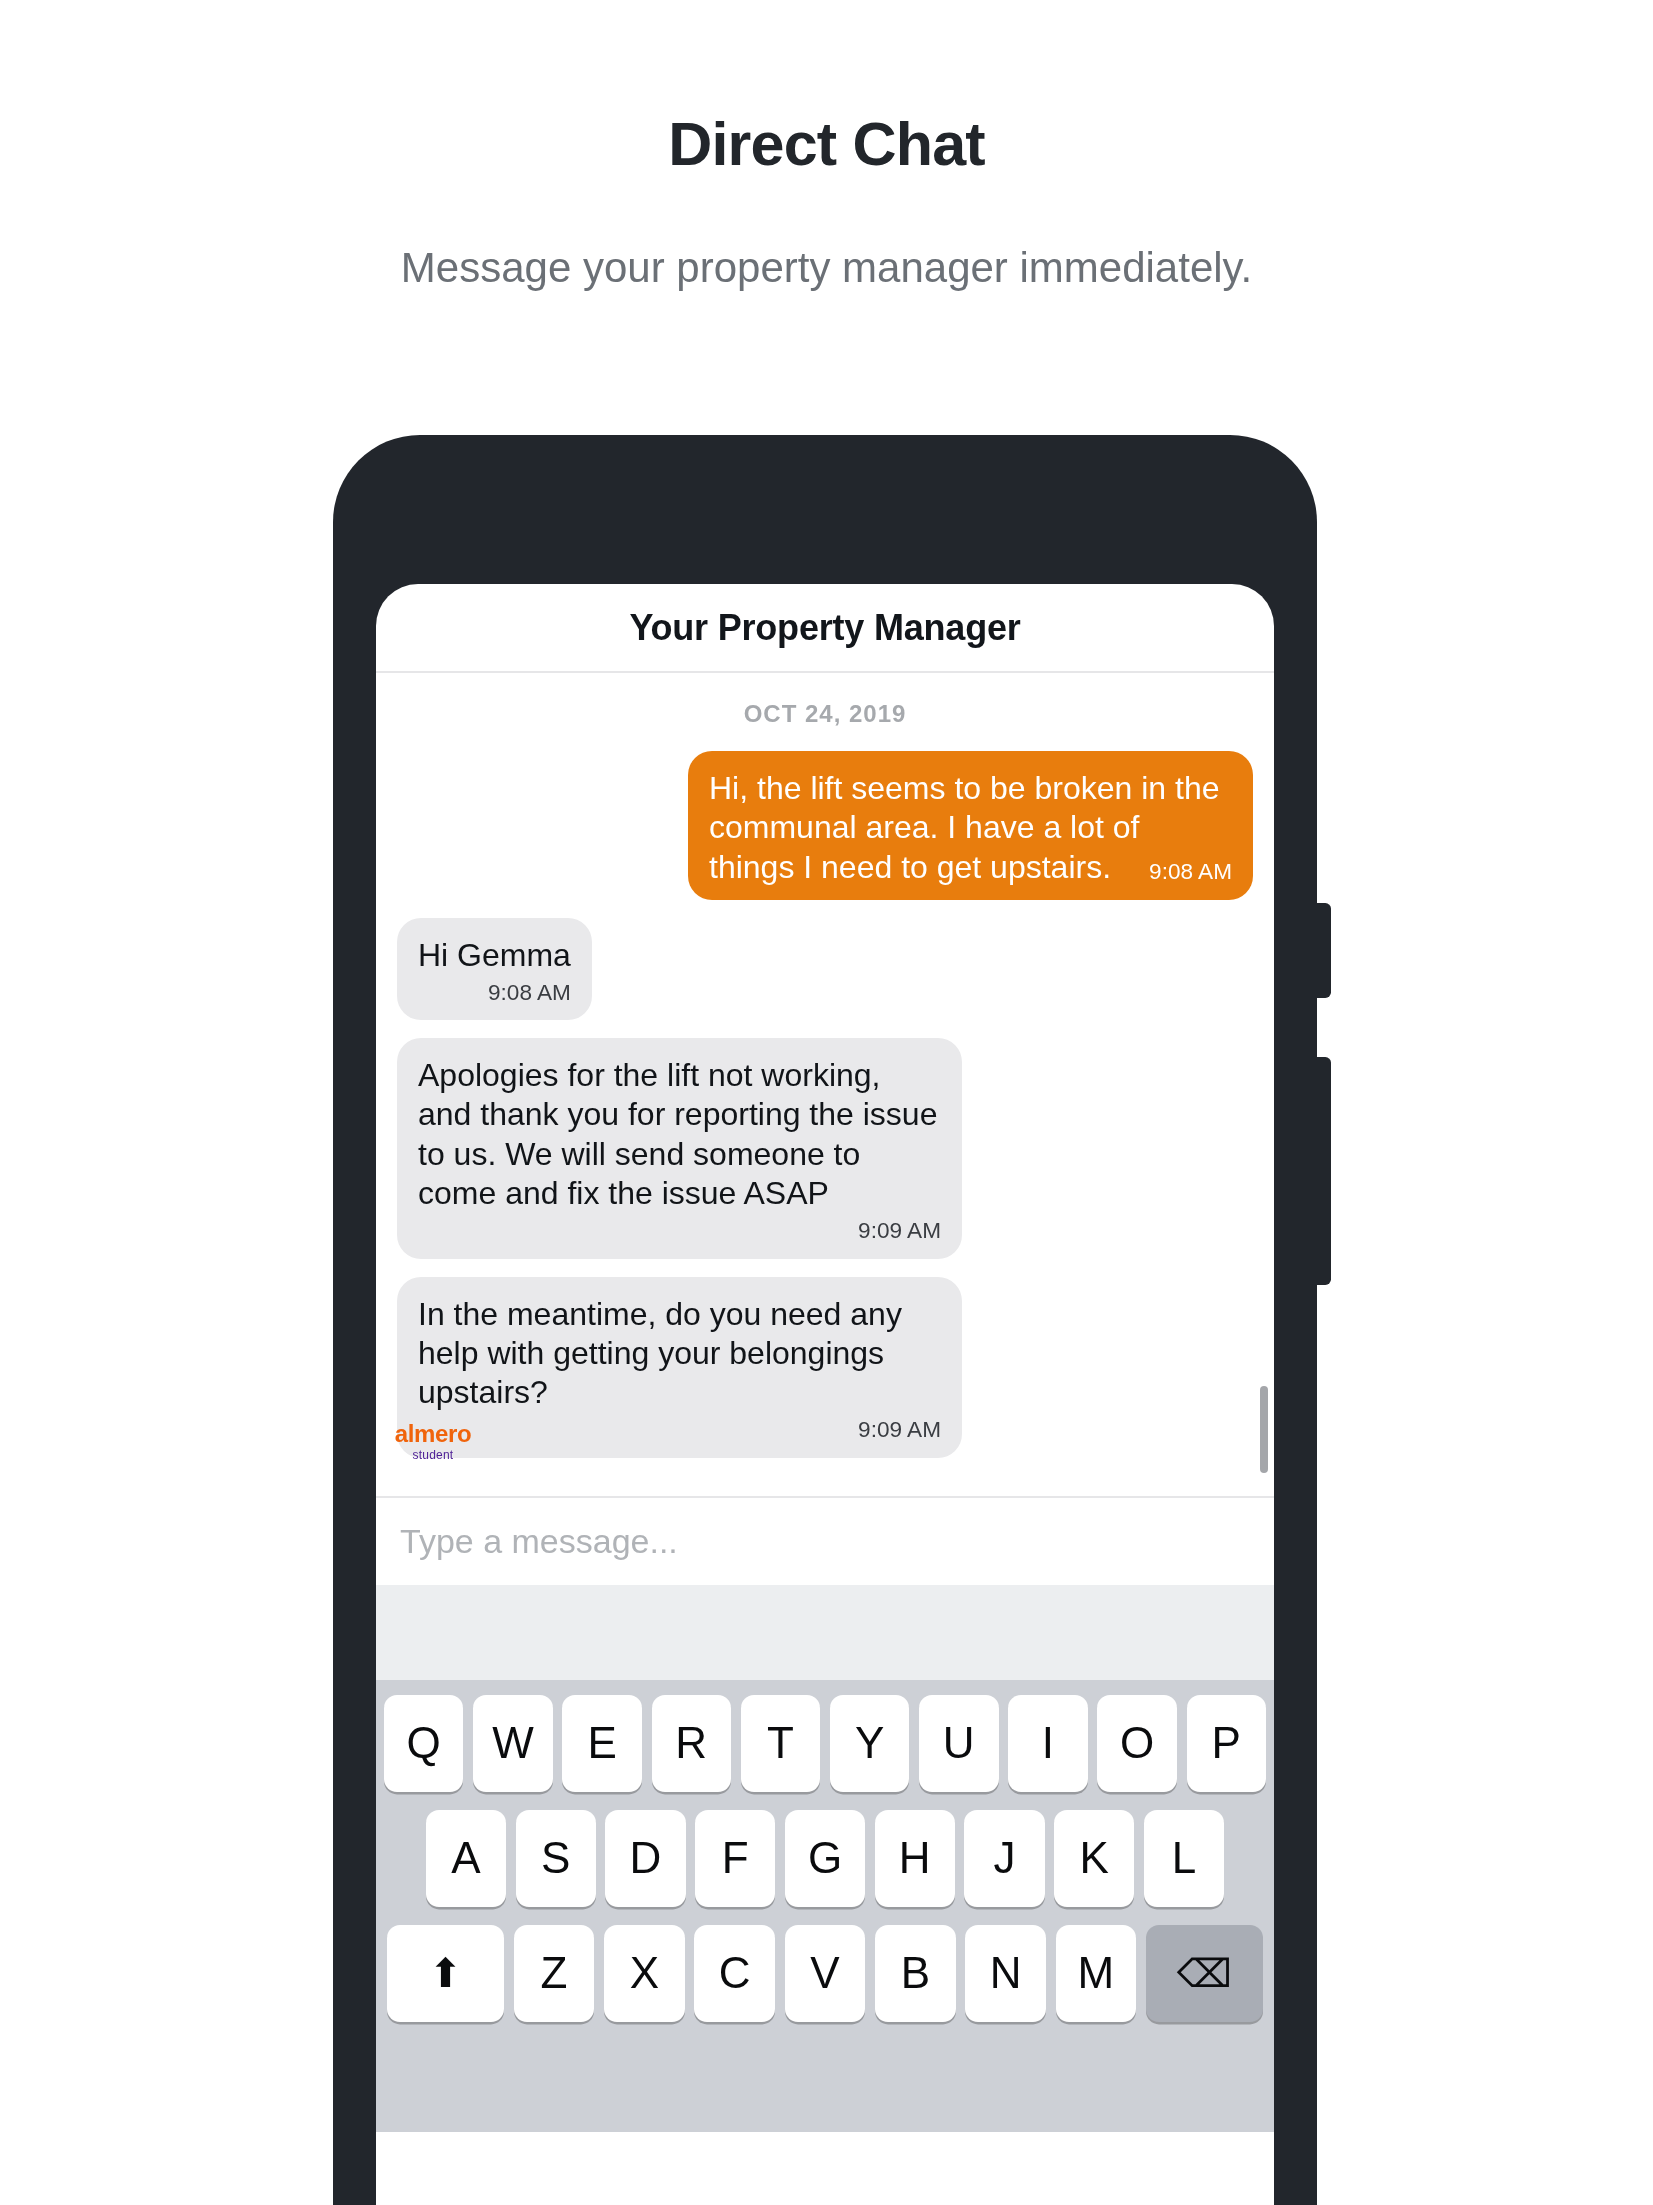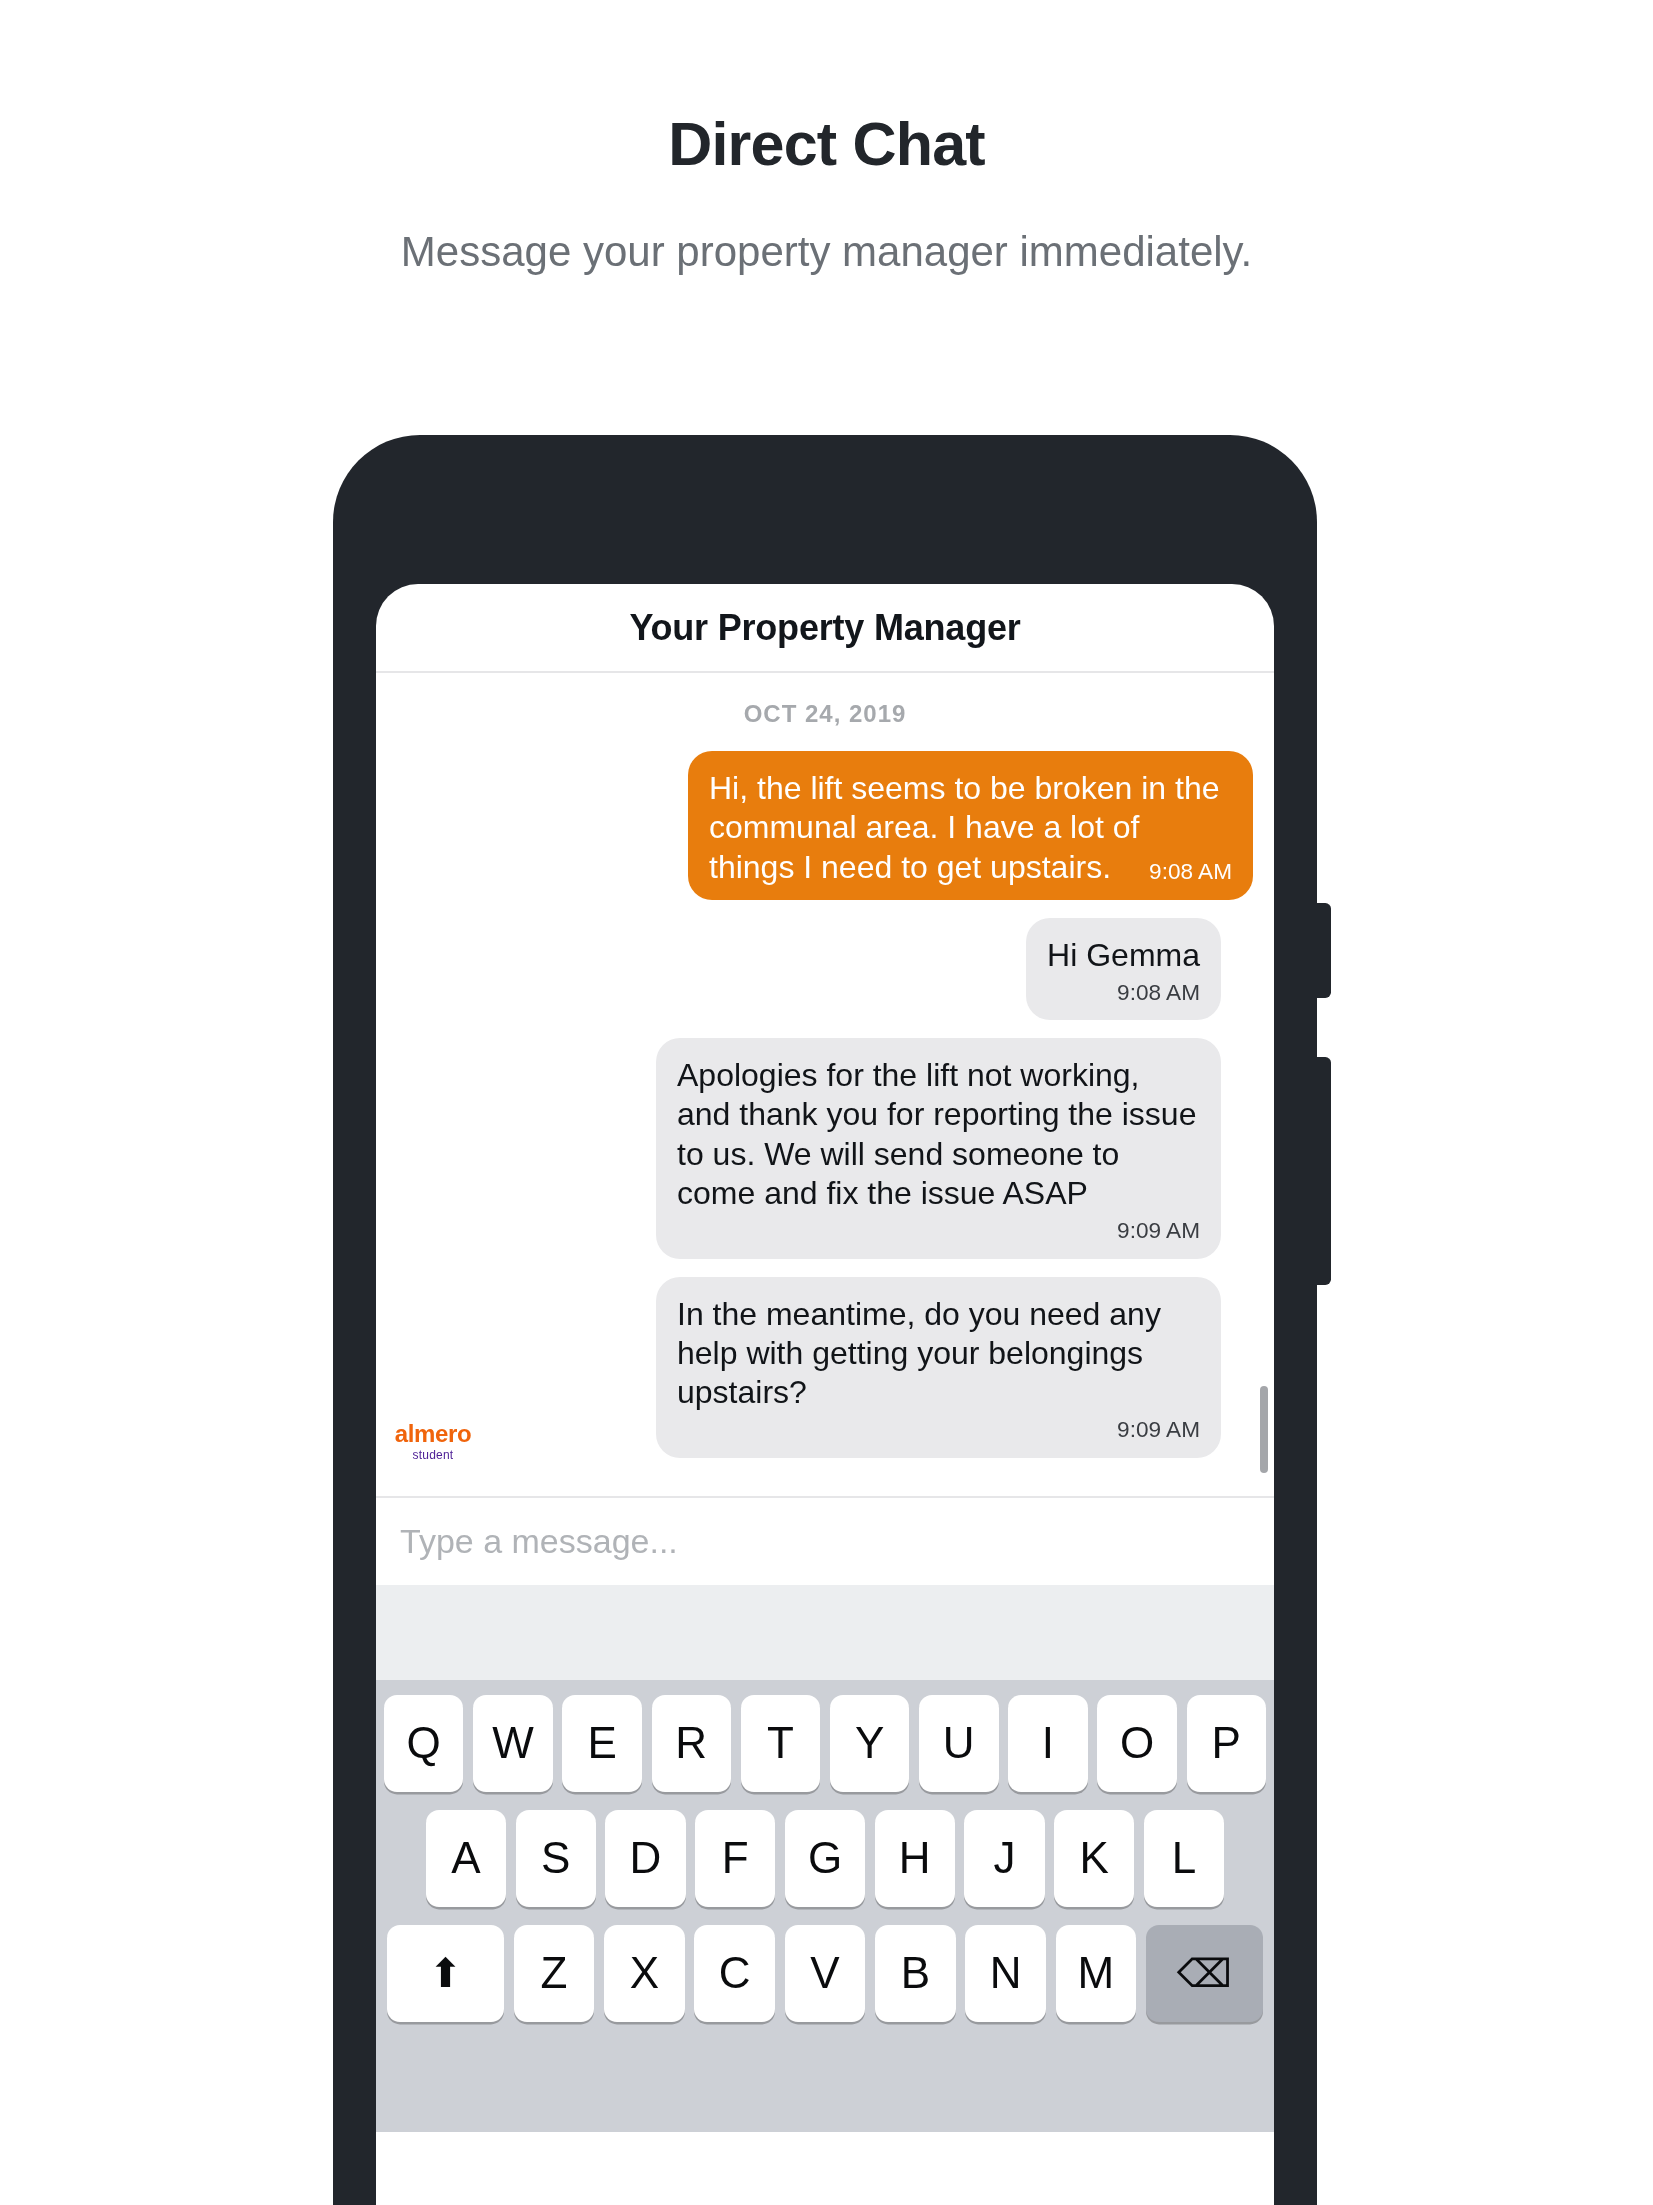--- a/index.html
+++ b/index.html
@@ -27,21 +27,21 @@
     left: 0; top: 109px;
     width: 1653px;
     text-align: center;
     font-size: 61px;
     font-weight: 700;
     letter-spacing: -0.8px;
     color: #22262b;
   }
   .promo-subtitle {
     position: absolute;
-    left: 0; top: 228px;
+    left: 0; top: 244px;
     width: 1653px;
     text-align: center;
     font-size: 42px;
     font-weight: 400;
     color: #6b7076;
   }
 
   
   .phone-frame {
     position: absolute;
@@ -152,21 +152,21 @@
     text-align: center;
     font-size: 24px;
     font-weight: 600;
     letter-spacing: 1px;
     color: #a6a9ad;
     margin-bottom: 22.6px;
   }
 
   .msg-row { display: flex; margin-bottom: 18px; }
   .msg-row.out { justify-content: flex-end; }
-  .msg-row.in  { justify-content: flex-end; }
+  .msg-row.in  { justify-content: flex-start; }
 
   .bubble {
     position: relative;
     max-width: 565px;
     border-radius: 24px;
     padding: 18px 21px 16px 21px;
     font-size: 32px;
     line-height: 1.23;
   }
   .bubble.out {

